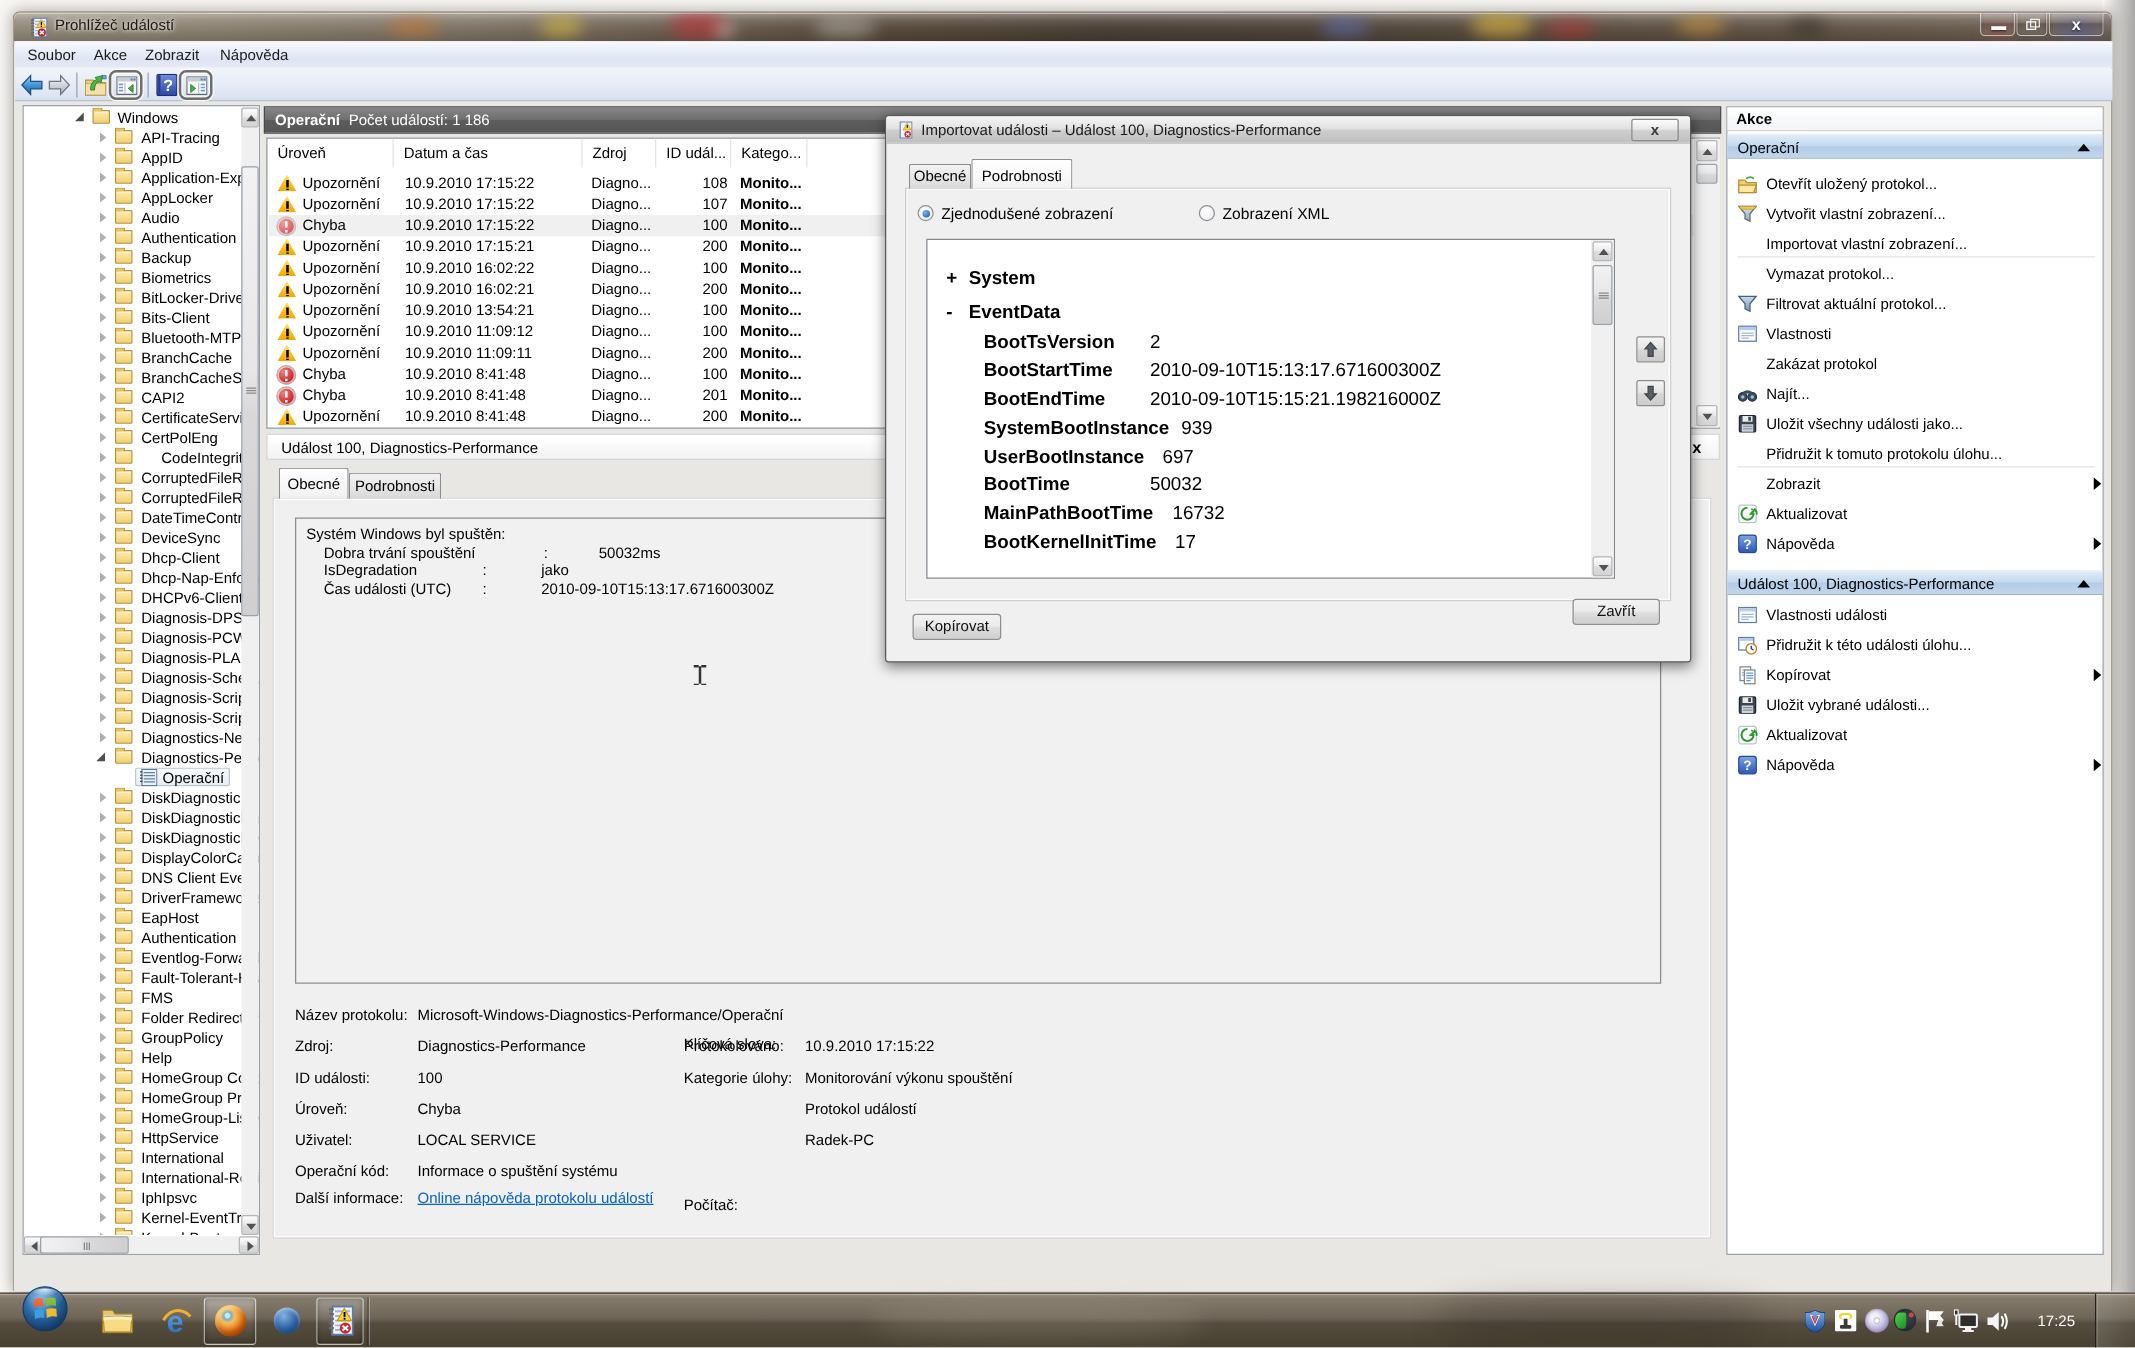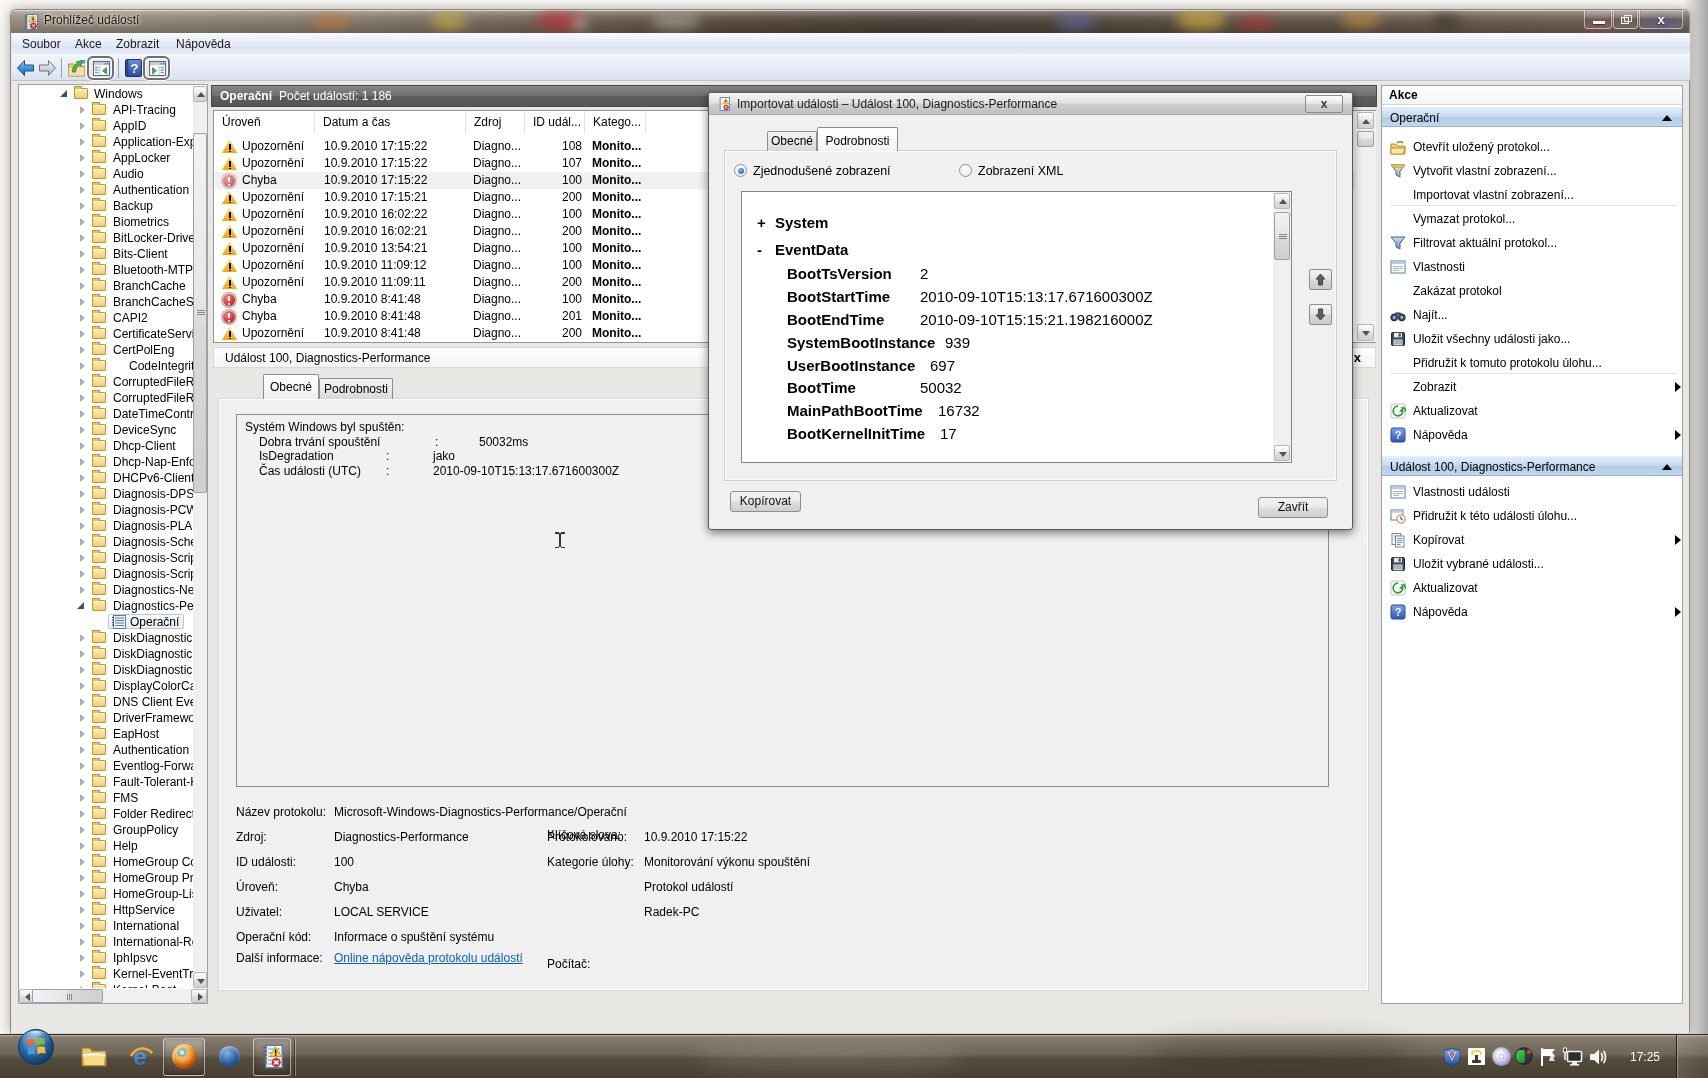--- a/index.html
+++ b/index.html
@@ -52,21 +52,21 @@
 .ecirc::before{content:"";position:absolute;left:6px;top:10px;width:2px;height:2px;background:#fff;}
 .ecirc.dim{opacity:.72;}
 .etx1{position:absolute;left:27px;}
 .etx2{position:absolute;left:109px;}
 .etx3{position:absolute;left:258px;}
 .etx4{position:absolute;width:57px;left:310px;text-align:right;}
 .etx5{position:absolute;left:377px;font-weight:bold;}
 
 #pvcap{position:absolute;left:213px;top:347px;width:1163px;height:21px;background:linear-gradient(180deg,#ffffff,#f3f3f3);border:1px solid #d5d9de;line-height:20px;}
 #pvpage{position:absolute;left:218px;top:398px;width:1151px;height:593px;background:#f0f0f0;border:1px solid #d7d7d7;box-shadow:inset 0 0 0 1px #fdfdfd;}
-.tab{position:absolute;border:1px solid #898c90;border-bottom:none;border-radius:2px 2px 0 0;text-align:center;margin-left:40px;}
+.tab{position:absolute;border:1px solid #898c90;border-bottom:none;border-radius:2px 2px 0 0;text-align:center;}
 .tab.on{background:linear-gradient(180deg,#ffffff,#f7f7f7 55%,#f0f0f0);z-index:3;}
 .tab.off{background:linear-gradient(180deg,#f2f2f2,#e8e8e8 45%,#d8d8d8);z-index:1;}
 #descbox{position:absolute;left:236px;top:414px;width:1093px;height:373px;background:#f1f1f1;border:1px solid #868d94;}
 .kv{position:absolute;white-space:nowrap;}
 a.lnk{color:#0563c1;text-decoration:underline;}
 
 #actions{position:absolute;left:1381px;top:85px;width:302px;height:919px;background:#fff;border:1px solid #9aa1ab;}
 #acthead{position:absolute;left:0;top:0;width:100%;height:19px;border-bottom:1px solid #d0d6dd;background:linear-gradient(180deg,#fff,#f2f4f7);font-weight:bold;line-height:19px;}
 .sechead{position:absolute;left:0;width:300px;height:20px;line-height:20px;background:linear-gradient(180deg,#dfecf9,#c3d9ef 48%,#b3cce7 52%,#c0d6ec);border-top:1px solid #e8f1fa;border-bottom:1px solid #96b4d2;}
 .sechead .col{position:absolute;right:10px;top:7px;width:0;height:0;border-left:5px solid transparent;border-right:5px solid transparent;border-bottom:6px solid #000;}
@@ -938,21 +938,21 @@
         <i class="arr-d" style="left:4px;top:6px"></i>
       </div>
     </div>
 <div class="udbtn" style="top:176px;"><svg width="21" height="19" viewBox="0 0 21 19">
         <path d="M10.5 4 L15 9 H12.5 V15 H8.5 V9 H6 Z" fill="#5a5f66" stroke="#41454b"></path>
       </svg></div>
 <div class="udbtn" style="top:211px;"><svg width="21" height="19" viewBox="0 0 21 19">
         <path d="M10.5 15 L15 10 H12.5 V4 H8.5 V10 H6 Z" fill="#5a5f66" stroke="#41454b"></path>
       </svg></div>
 <div class="btn" style="left:21px;top:398px;width:71px;">Kopírovat</div>
-<div class="btn" style="left:549px;top:404px;width:70px;">Zavřít</div>
+<div class="btn" style="left:549px;top:386px;width:70px;">Zavřít</div>
 </div>
 <div id="taskbar">
 <div class="blob abs" style="left:700px;top:6px;width:260px;height:30px;background:rgba(200,190,170,.18);filter:blur(10px);border-radius:40%;"></div>
 <div class="blob abs" style="left:1150px;top:4px;width:260px;height:34px;background:rgba(30,25,20,.25);filter:blur(12px);border-radius:40%;"></div>
 <svg class="abs" style="left:17px;top:-7px" width="38" height="38" viewBox="0 0 40 40">
 <defs>
         <radialGradient id="orb" cx=".4" cy=".3" r=".8">
           <stop offset="0" stop-color="#7db9e8"></stop>
           <stop offset=".45" stop-color="#2b6aa8"></stop>
           <stop offset="1" stop-color="#0c2b52"></stop>

